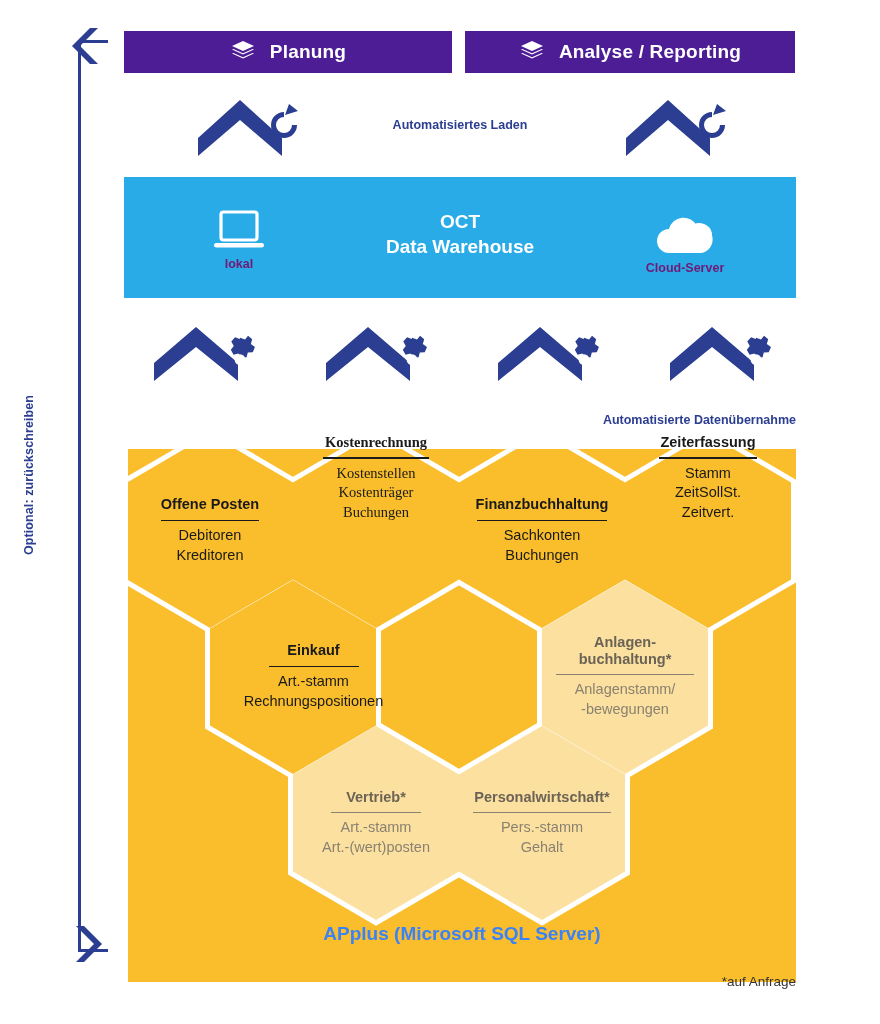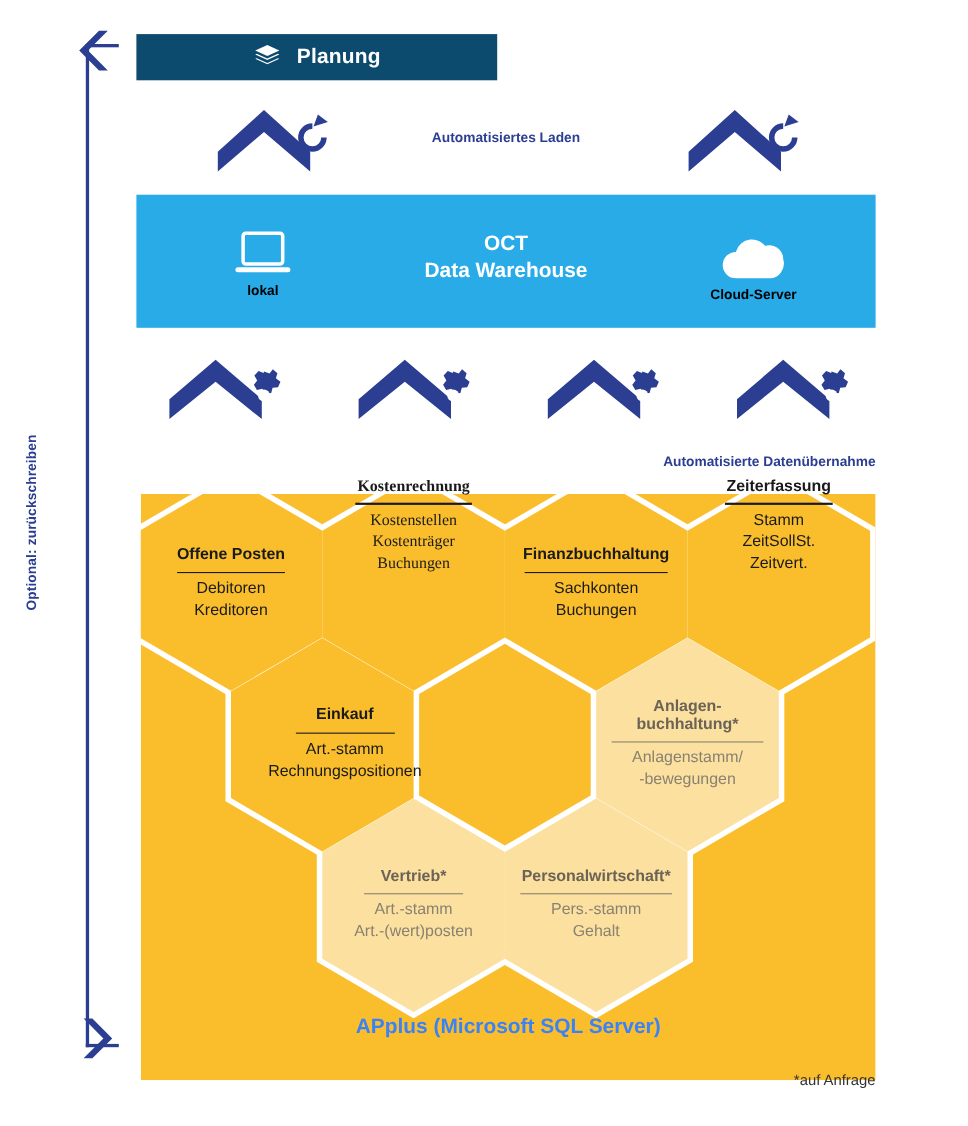--- a/index.html
+++ b/index.html
@@ -27,21 +27,21 @@
     font-size:12.5px; font-weight:bold; color:#2B3E91;
     letter-spacing:0.1px; white-space:nowrap;
   }
   .chev { position:absolute; width:36px; height:44px; }
   .chev svg { display:block; width:100%; height:100%; }
   .chev-top { left:68px; top:24px; }
   .chev-bottom { left:70px; top:922px; }
 
   
   .topbar {
-    position:absolute; height:42px; background:#0c4a6e;
+    position:absolute; height:42px; background:#4c1d95;
     display:flex; align-items:center; justify-content:center; gap:14px;
   }
   .topbar .label { color:#fff; font-size:19px; font-weight:bold; letter-spacing:0.2px; }
   .bar-planung { left:124px; top:31px; width:328px; }
   .bar-analyse { left:465px; top:31px; width:330px; }
   .stack-icon { width:26px; height:26px; }
   .stack-icon svg { display:block; }
 
   
   .loadrow { position:absolute; left:124px; top:96px; width:672px; height:72px; }
@@ -60,21 +60,21 @@
     background:#29ABE8;
   }
   .oct-title {
     position:absolute; left:0; top:32px; width:100%; text-align:center;
     color:#fff; font-size:19px; font-weight:bold; line-height:1.32;
   }
   .oct-title .l2 { display:block; }
   .oct-left { position:absolute; left:55px; top:24px; width:120px; text-align:center; }
   .oct-right { position:absolute; right:36px; top:28px; width:150px; text-align:center; }
   .oct-left .cap, .oct-right .cap {
-    color:#000000; font-size:12.5px; font-weight:bold; margin-top:4px;
+    color:#701a75; font-size:12.5px; font-weight:bold; margin-top:4px;
   }
   .icon-box { height:52px; display:flex; align-items:flex-end; justify-content:center; }
   .icon-box svg { display:block; }
 
   
   .gearrow { position:absolute; left:124px; top:325px; width:672px; height:110px; }
   .gear-arrow { position:absolute; top:0; width:112px; height:60px; }
   .gear-arrow svg { display:block; width:100%; height:100%; }
   .ga1 { left:28px; } .ga2 { left:200px; } .ga3 { left:372px; } .ga4 { left:544px; }
   .gear-caption {
@@ -131,20 +131,30 @@
     <span class="stack-icon">
       <svg width="26" height="26" viewBox="0 0 26 26">
         <path d="M13 2 L24 7 L13 12 L2 7 Z" fill="#fff"></path>
         <path d="M13 14.2 L22.6 9.9 L24 10.5 L13 15.5 L2 10.5 L3.4 9.9 Z" fill="#fff"></path>
         <path d="M13 18.2 L22.6 13.9 L24 14.5 L13 19.5 L2 14.5 L3.4 13.9 Z" fill="#fff"></path>
       </svg>
     </span>
     <span class="label">Planung</span>
   </div>
 
+  <div class="topbar bar-analyse">
+    <span class="stack-icon">
+      <svg width="26" height="26" viewBox="0 0 26 26">
+        <path d="M13 2 L24 7 L13 12 L2 7 Z" fill="#fff"></path>
+        <path d="M13 14.2 L22.6 9.9 L24 10.5 L13 15.5 L2 10.5 L3.4 9.9 Z" fill="#fff"></path>
+        <path d="M13 18.2 L22.6 13.9 L24 14.5 L13 19.5 L2 14.5 L3.4 13.9 Z" fill="#fff"></path>
+      </svg>
+    </span>
+    <span class="label">Analyse / Reporting</span>
+  </div>
 
   <div class="loadrow">
     <div class="up-arrow ua1">
       <svg viewBox="0 0 110 62">
         <path d="M2 58 L2 40 L44 2 L86 40 L86 58 L44 22 Z" fill="#2B3E91"></path>
         <path d="M88 14 A13 13 0 1 0 101 27 L96 27 A8 8 0 1 1 88 19 Z" fill="#2B3E91"></path>
         <path d="M93 6 L102 13 L89 17 Z" fill="#2B3E91"></path>
       </svg>
     </div>
     <div class="up-arrow ua2">

